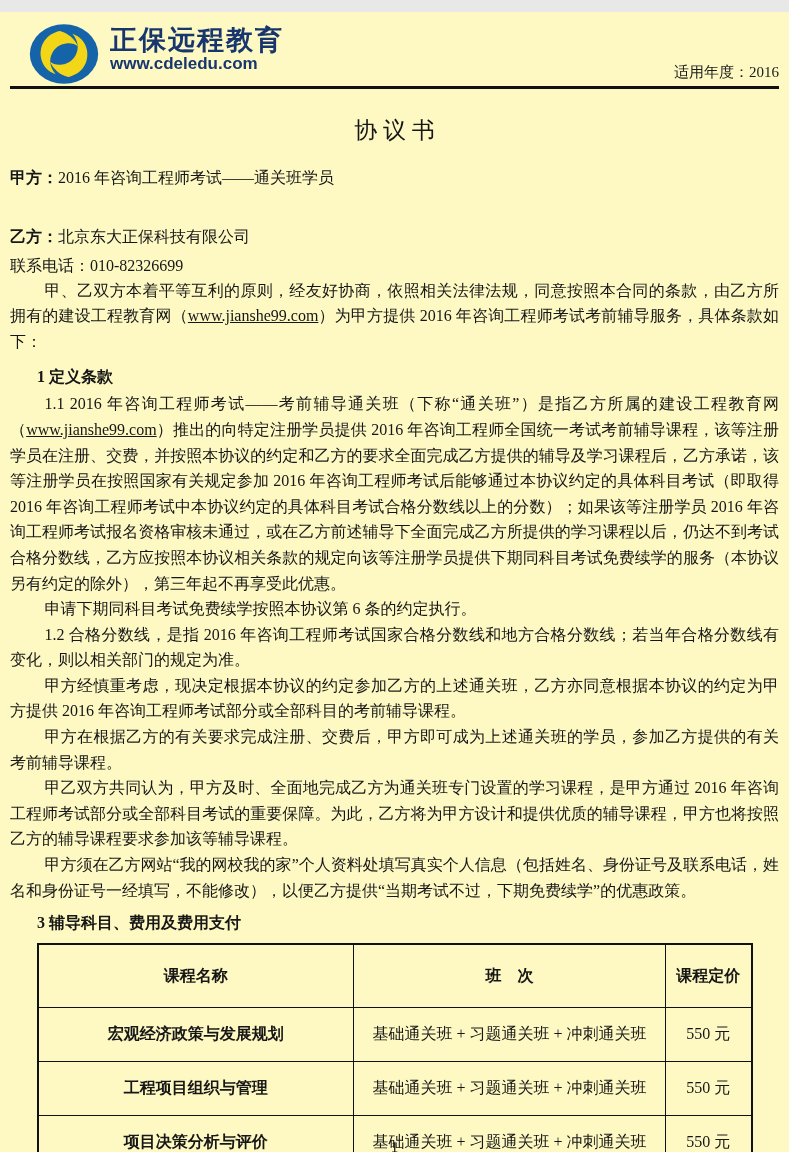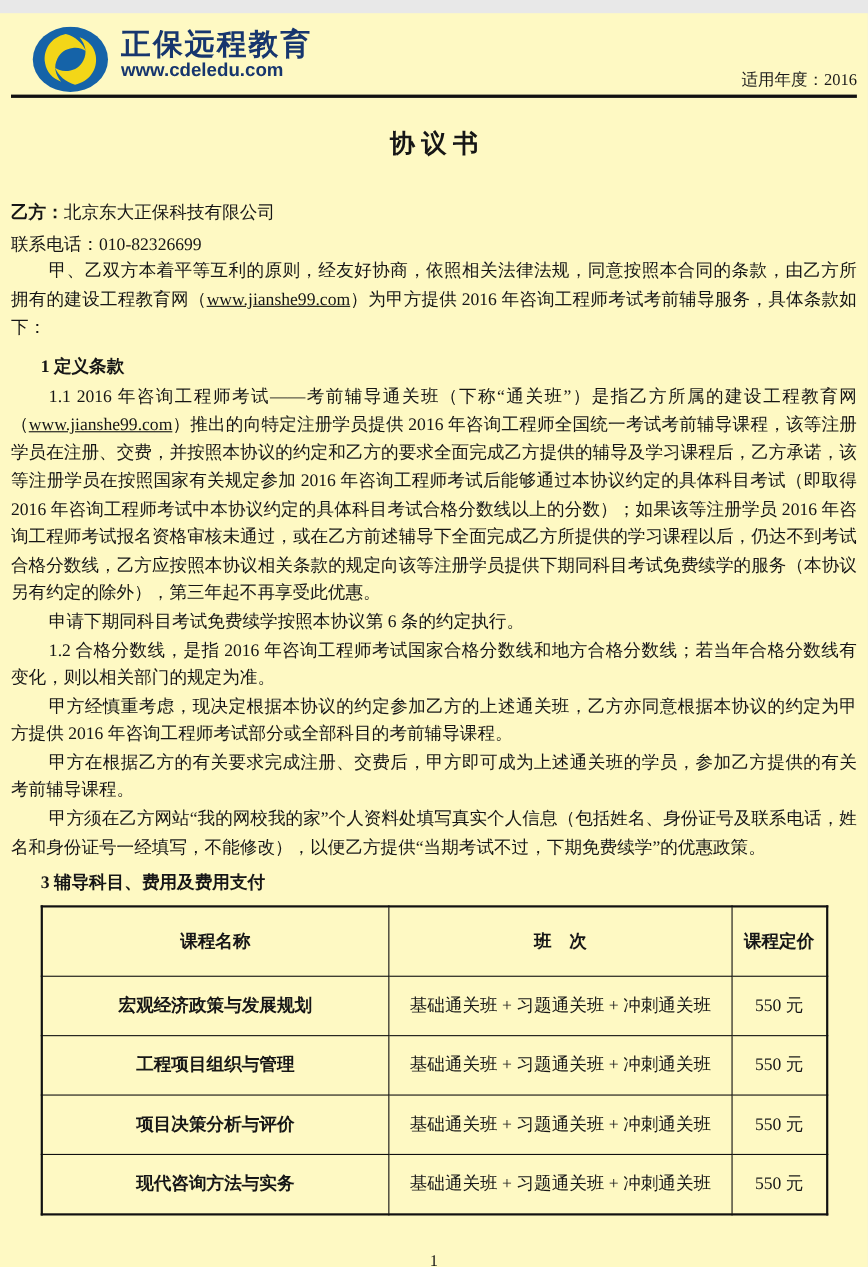--- a/index.html
+++ b/index.html
@@ -15,21 +15,21 @@
   .header { display:flex; align-items:flex-start; }
   .logo-wrap { margin:4px 0 0 18px; width:72px; height:60px; flex:0 0 auto; }
   .brand { margin-left:10px; padding-top:6px; font-family:"Liberation Sans","DejaVu Sans",sans-serif; }
   .brand-name { font-size:27px; font-weight:bold; color:#17366e; letter-spacing:2px; line-height:1.05; }
   .brand-url  { font-size:17px; font-weight:bold; color:#17366e; }
   .header-right { margin-left:auto; align-self:flex-end; padding-bottom:2px; }
   .year { font-size:15px; color:#1a1a1a; }
   .header-rule { height:0; border-bottom:3px solid #111; margin:2px 0 0 0; }
 
   
-  .doc-title { text-align:center; font-weight:bold; font-size:23px; margin:26px 0 20px 0; }
+  .doc-title { text-align:center; font-weight:normal; font-size:23px; margin:26px 0 20px 0; }
   .line { line-height:1.45; }
   .lbl { font-weight:bold; }
   .party-a { margin:16px 0 0 0; }
   .party-b { margin:36px 0 0 0; }
   .contact { margin:6px 0 0 0; }
 
   p.body { margin:0; text-align:justify; text-indent:2.15em; line-height:1.6; }
   .intro { margin-top:24px; }
   .doclink { text-decoration:underline; color:#161616; }
 
@@ -72,36 +72,40 @@
         <div class="brand-url">www.cdeledu.com</div>
       </div>
       <div class="header-right">
         <span class="year">适用年度：2016</span>
       </div>
     </div>
     <div class="header-rule"></div>
 
     <div class="doc-title">协 议 书</div>
 
+    <div class="line party-a">
+      <span class="lbl">甲方：</span><span>2016 年咨询工程师考试——通关班学员</span>
+    </div>
     <div class="line party-b">
       <span class="lbl">乙方：</span><span>北京东大正保科技有限公司</span>
     </div>
     <div class="line contact">
       <span>联系电话：</span><span>010-82326699</span>
     </div>
 
     <p class="body intro"><span>甲、乙双方本着平等互利的原则，经友好协商，依照相关法律法规，同意按照本合同的条款，由乙方所拥有的建设工程教育网（</span><span class="doclink">www.jianshe99.com</span><span>）为甲方提供 2016 年咨询工程师考试考前辅导服务，具体条款如下：</span></p>
 
     <div class="sec-heading">1 定义条款</div>
     <p class="body"><span>1.1 2016 年咨询工程师考试——考前辅导通关班（下称“通关班”）是指乙方所属的建设工程教育网（</span><span class="doclink">www.jianshe99.com</span><span>）推出的向特定注册学员提供 2016 年咨询工程师全国统一考试考前辅导课程，该等注册学员在注册、交费，并按照本协议的约定和乙方的要求全面完成乙方提供的辅导及学习课程后，乙方承诺，该等注册学员在按照国家有关规定参加 2016 年咨询工程师考试后能够通过本协议约定的具体科目考试（即取得 2016 年咨询工程师考试中本协议约定的具体科目考试合格分数线以上的分数）；如果该等注册学员 2016 年咨询工程师考试报名资格审核未通过，或在乙方前述辅导下全面完成乙方所提供的学习课程以后，仍达不到考试合格分数线，乙方应按照本协议相关条款的规定向该等注册学员提供下期同科目考试免费续学的服务（本协议另有约定的除外），第三年起不再享受此优惠。</span></p>
     <p class="body">申请下期同科目考试免费续学按照本协议第 6 条的约定执行。</p>
     <p class="body">1.2 合格分数线，是指 2016 年咨询工程师考试国家合格分数线和地方合格分数线；若当年合格分数线有变化，则以相关部门的规定为准。</p>
 
     <p class="body">甲方经慎重考虑，现决定根据本协议的约定参加乙方的上述通关班，乙方亦同意根据本协议的约定为甲方提供 2016 年咨询工程师考试部分或全部科目的考前辅导课程。</p>
     <p class="body">甲方在根据乙方的有关要求完成注册、交费后，甲方即可成为上述通关班的学员，参加乙方提供的有关考前辅导课程。</p>
+    <p class="body">甲乙双方共同认为，甲方及时、全面地完成乙方为通关班专门设置的学习课程，是甲方通过 2016 年咨询工程师考试部分或全部科目考试的重要保障。为此，乙方将为甲方设计和提供优质的辅导课程，甲方也将按照乙方的辅导课程要求参加该等辅导课程。</p>
     <p class="body">甲方须在乙方网站“我的网校我的家”个人资料处填写真实个人信息（包括姓名、身份证号及联系电话，姓名和身份证号一经填写，不能修改），以便乙方提供“当期考试不过，下期免费续学”的优惠政策。</p>
 
     <div class="sec-heading gap-s">3 辅导科目、费用及费用支付</div>
 
     <table class="course">
       <colgroup>
           <col class="c-course">
           <col class="c-classes">
           <col class="c-price">
         </colgroup>

